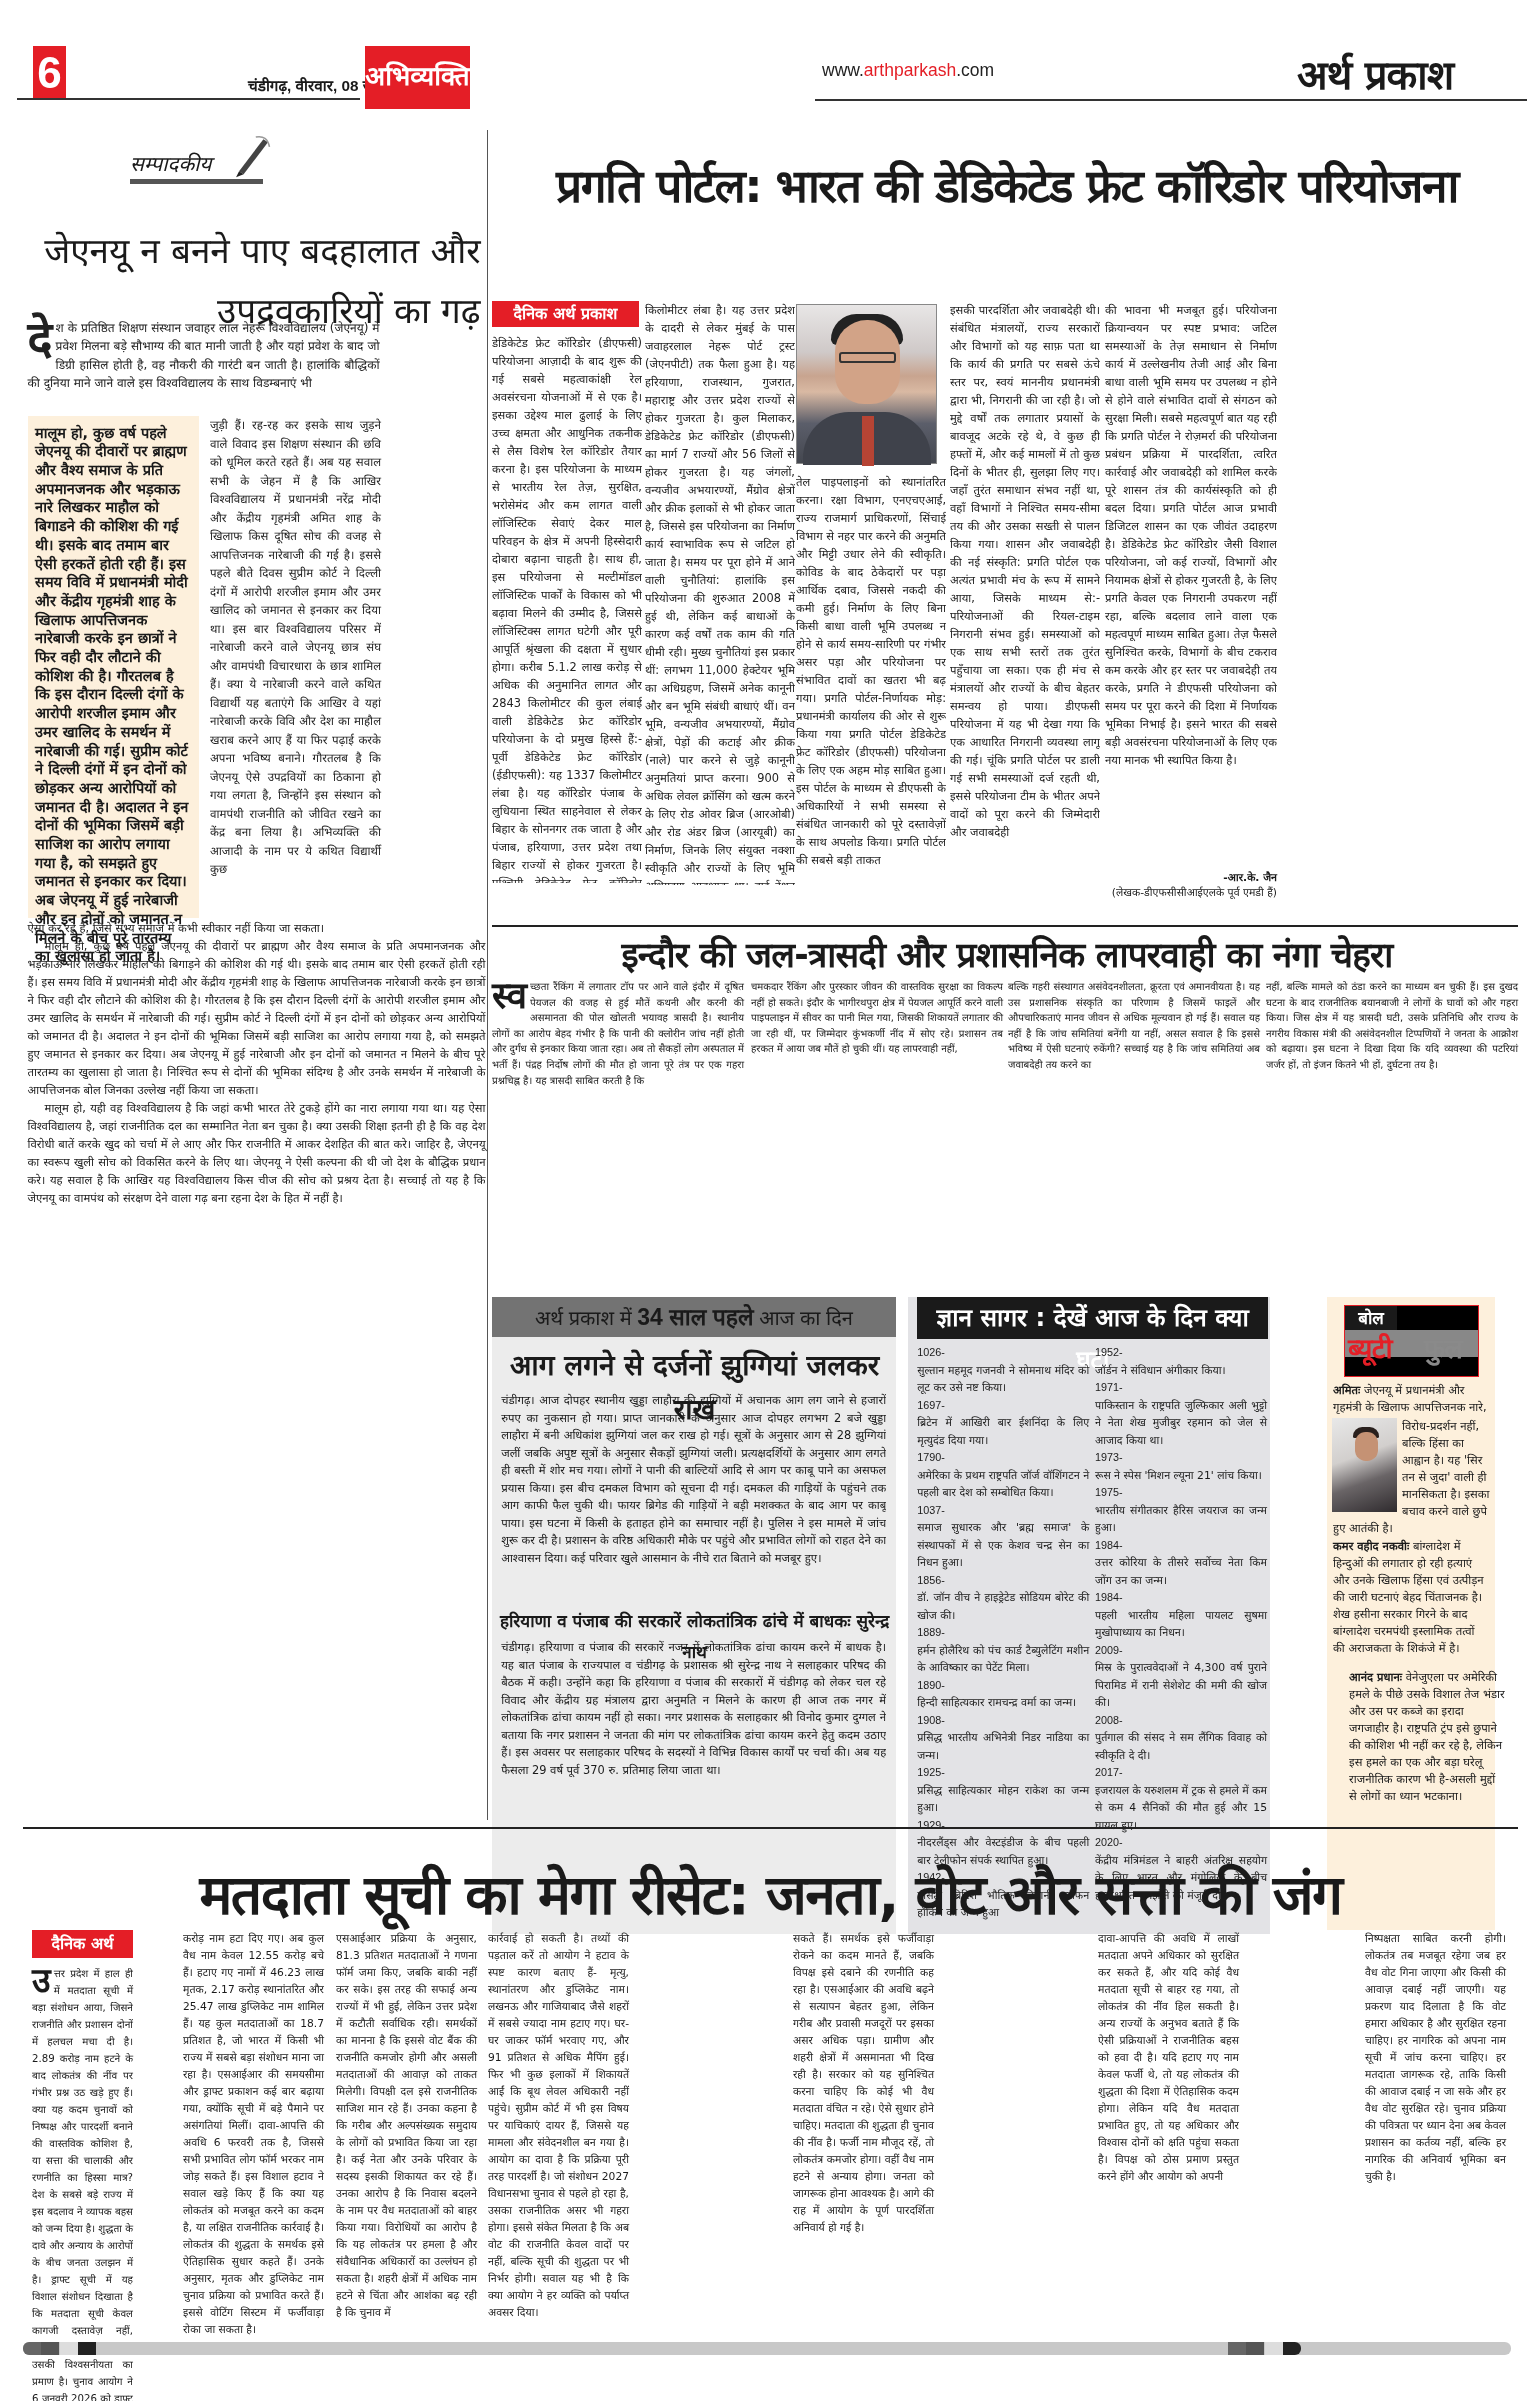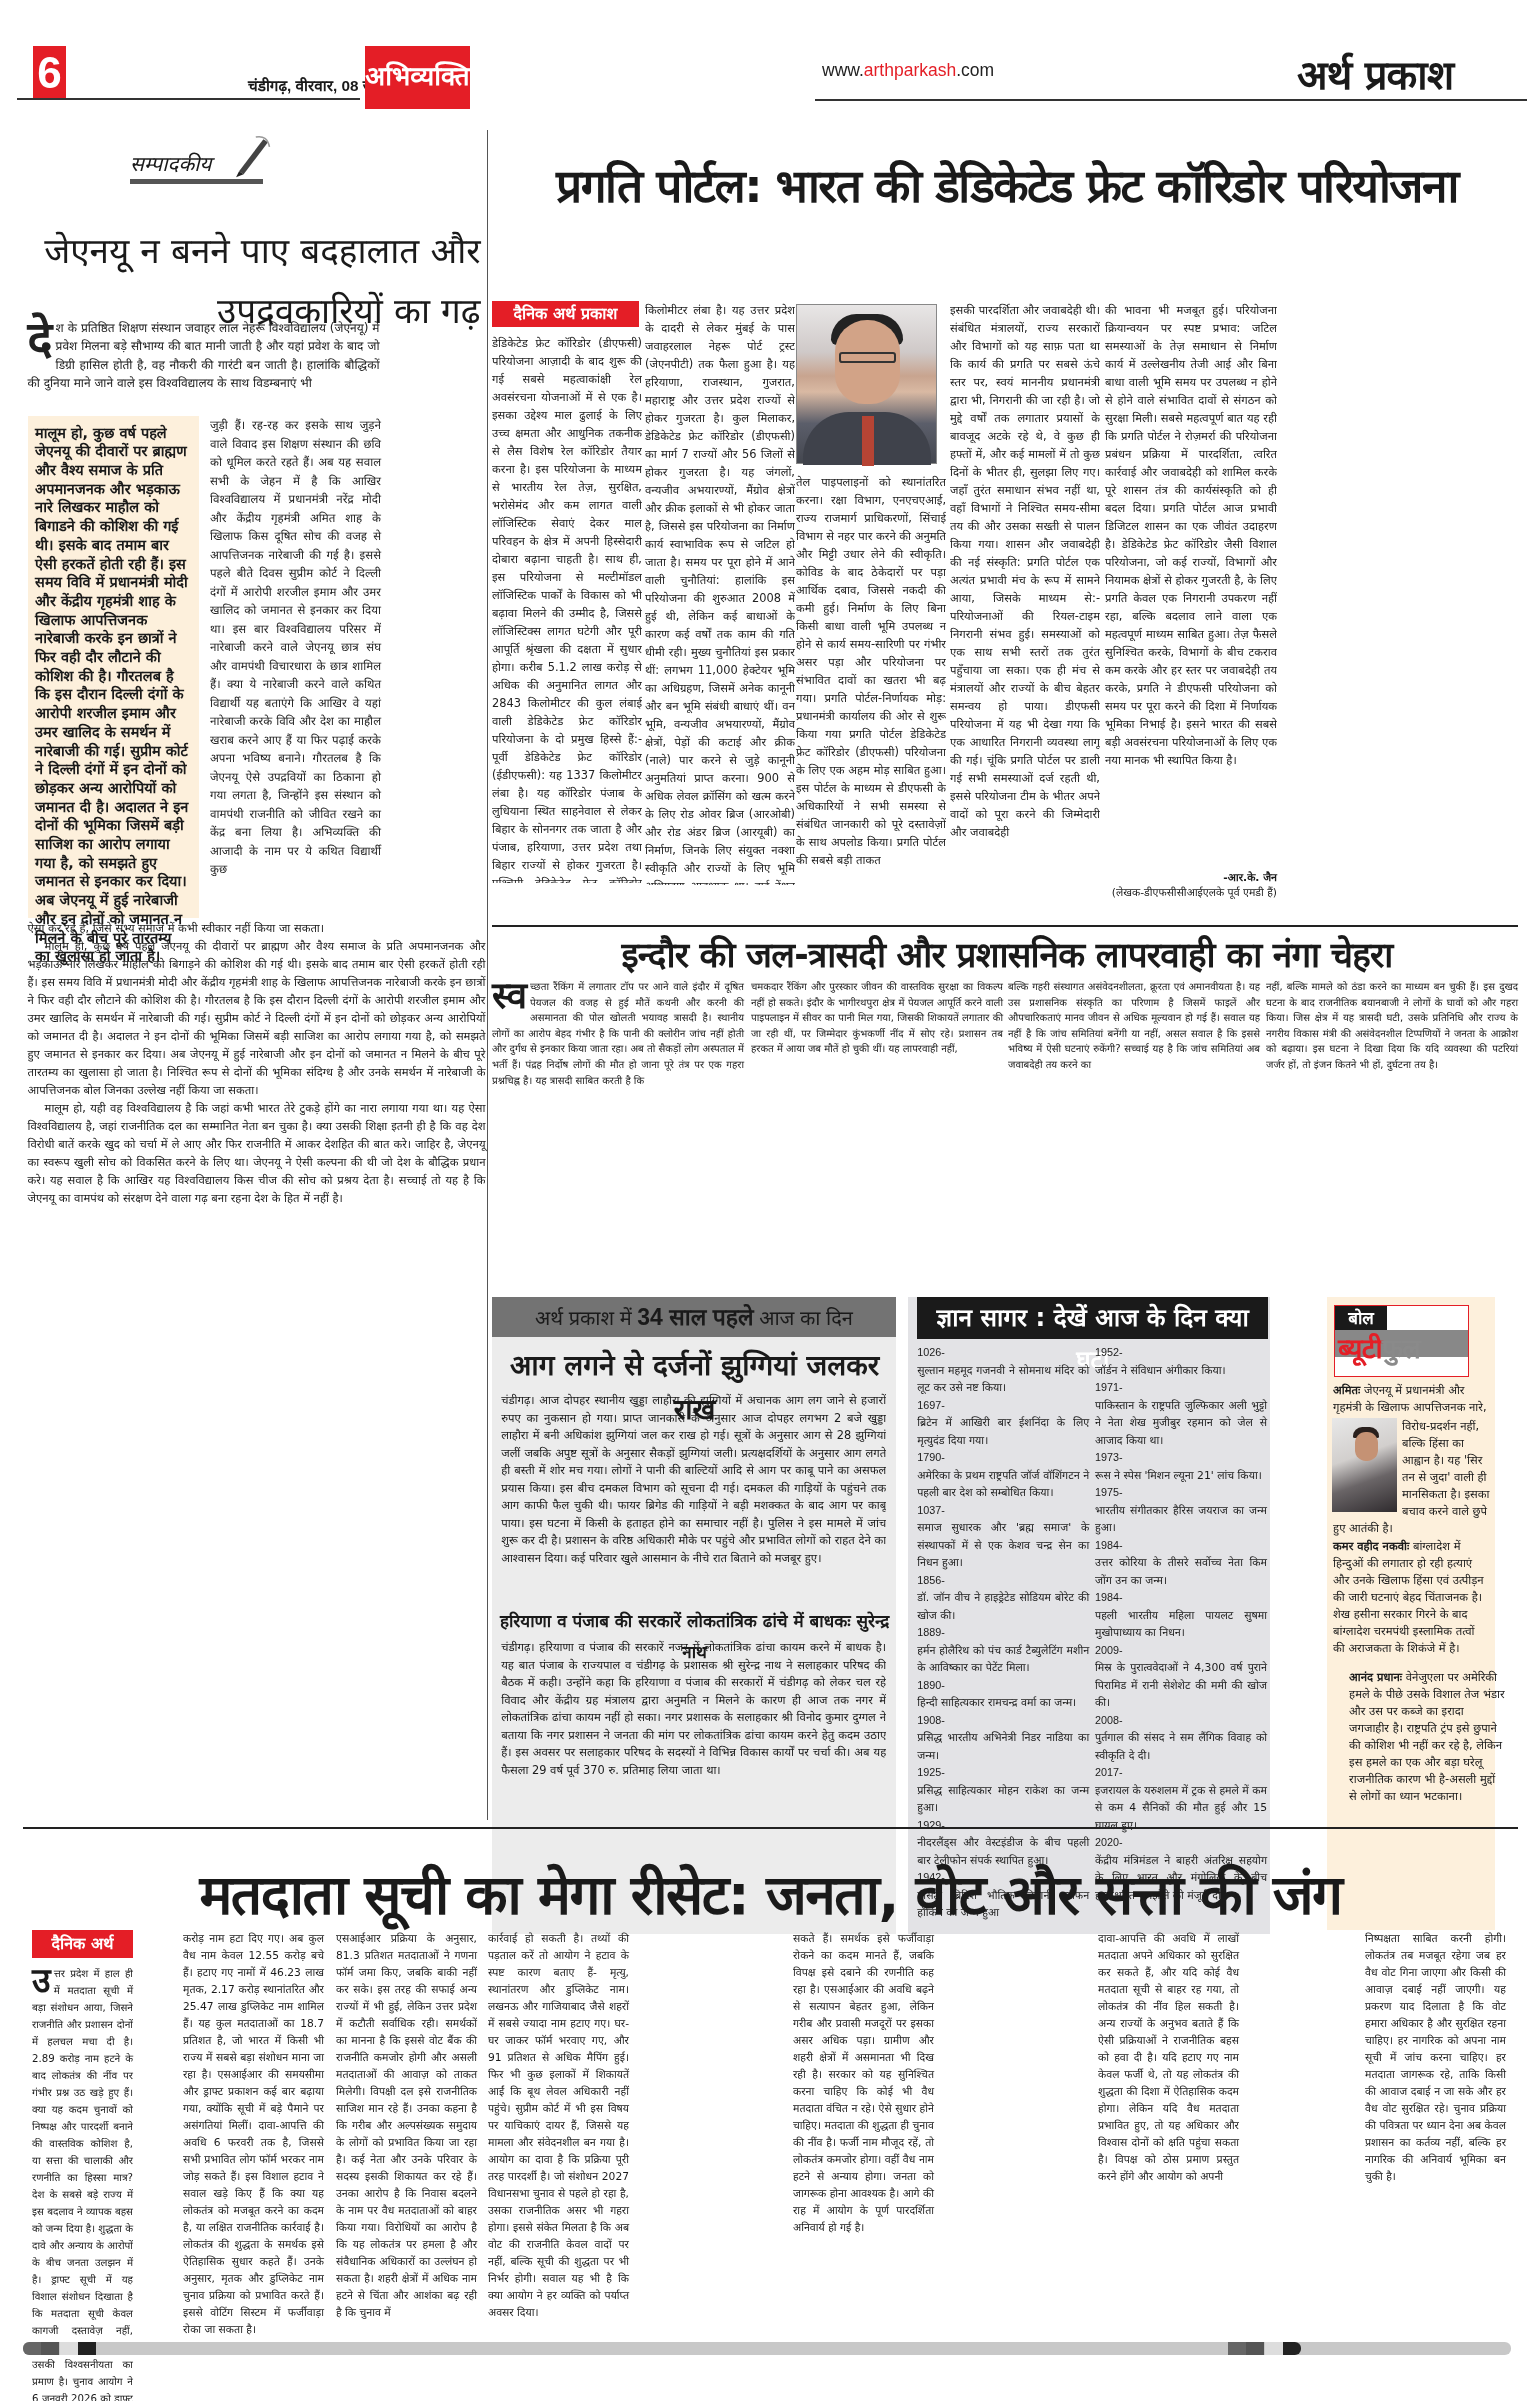--- a/index.html
+++ b/index.html
@@ -59,25 +59,25 @@
   
   .gyan-box { position: absolute; left: 908px; top: 1297px; width: 362px; height: 637px; background: #e3e3e6; }
   .gyan-title { position: absolute; left: 9.2px; top: 0; width: 351px; height: 42px; background: #1a1a1a; color: #fff; font-size: 24.4px; font-weight: bold; text-align: center; line-height: 42px; }
   .gyan-list { position: absolute; top: 47px; width: 172px; font-size: 10.8px; line-height: 17.5px; }
   .gyan-row { display: flex; flex-direction: column; }
   .gyan-year { width: 41px; flex: none; font-family: "Liberation Sans", sans-serif; }
   .gyan-event { flex: 1; text-align: justify; }
 
   
   .bol-box { position: absolute; left: 1327px; top: 1297px; width: 168px; height: 633px; background: #fdf0dc; }
-  .bol-logo { position: absolute; left: 7px; top: 7.6px; width: 135px; height: 72px; border: 1.5px solid #e41e26; background: #ffffff; overflow: hidden; }
+  .bol-logo { position: absolute; left: 17px; top: 7.6px; width: 135px; height: 72px; border: 1.5px solid #e41e26; background: #000000; overflow: hidden; }
   .bol-logo .bol { position: absolute; left: 0; top: 0; width: 52px; height: 24.4px; background: #1a1a1a; color: #fff; font-size: 17px; font-weight: bold; text-align: center; line-height: 24.4px; }
   .bol-logo .grey-band { position: absolute; left: 0; top: 24.4px; width: 159px; height: 27px; background: #888; }
   .bol-logo .beauti { position: absolute; left: 3.1px; top: 23px; font-size: 27.5px; font-weight: bold; color: #e41e26; letter-spacing: -0.8px; }
-  .bol-logo .ful { color: #8a8a8a; }
+  .bol-logo .ful { color: #8a8a8a; margin-left: 32px; }
   .bol-text { position: absolute; left: 6.1px; width: 156px; font-size: 11.4px; line-height: 17px; }
   .bol-photo { position: absolute; left: 4.6px; top: 121px; width: 65px; height: 94px; background: linear-gradient(160deg, #e8e8e8 0%, #d2cfcd 40%, #6a6567 65%, #2f2b2e 100%); }
   .bol-photo .face { position: absolute; left: 23px; top: 13.7px; width: 23px; height: 29px; border-radius: 10.7px; background: #c59274; }
   .bol-photo .hair { position: absolute; left: 21.4px; top: 9.2px; width: 26px; height: 10.7px; border-radius: 9.2px 9.2px 1.5px 1.5px; background: #2a201d; }
 
   
   .bottom-headline { position: absolute; left: 30.5px; top: 1861px; width: 1480px; font-size: 55px; font-weight: bold; line-height: 69px; text-align: center; letter-spacing: -1.5px; }
   .bottom-tag { position: absolute; left: 32px; top: 1930px; width: 101px; height: 28px; font-size: 16px; line-height: 28px; }
   .bottom-col { position: absolute; top: 1930px; width: 143px; font-size: 10.7px; line-height: 17px; text-align: justify; }
   .footer-bar { position: absolute; left: 23px; top: 2342px; width: 1488px; height: 13px; background: #c8c8c8; border-radius: 6.1px; }

